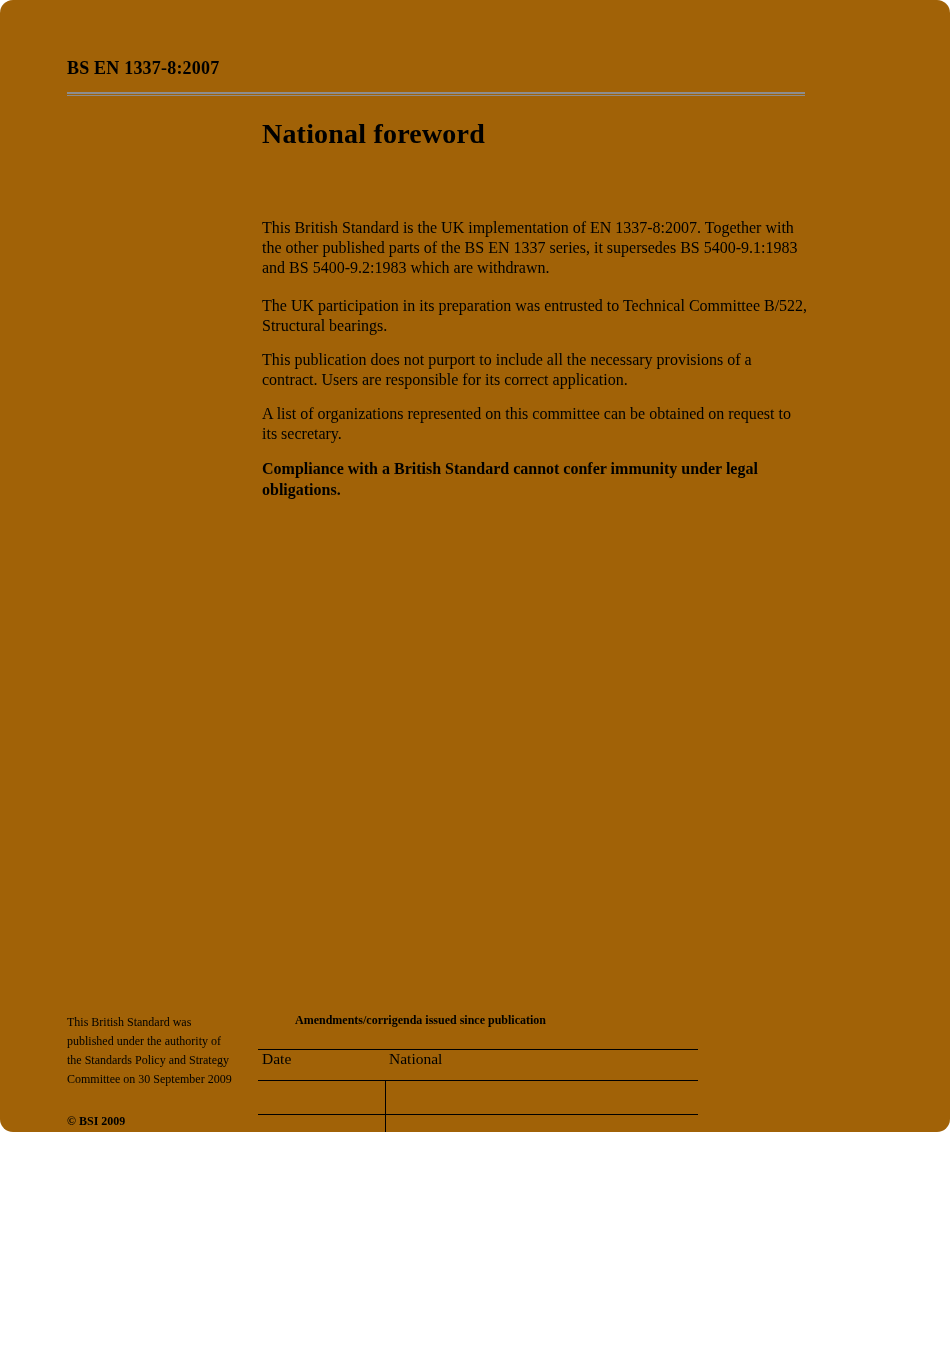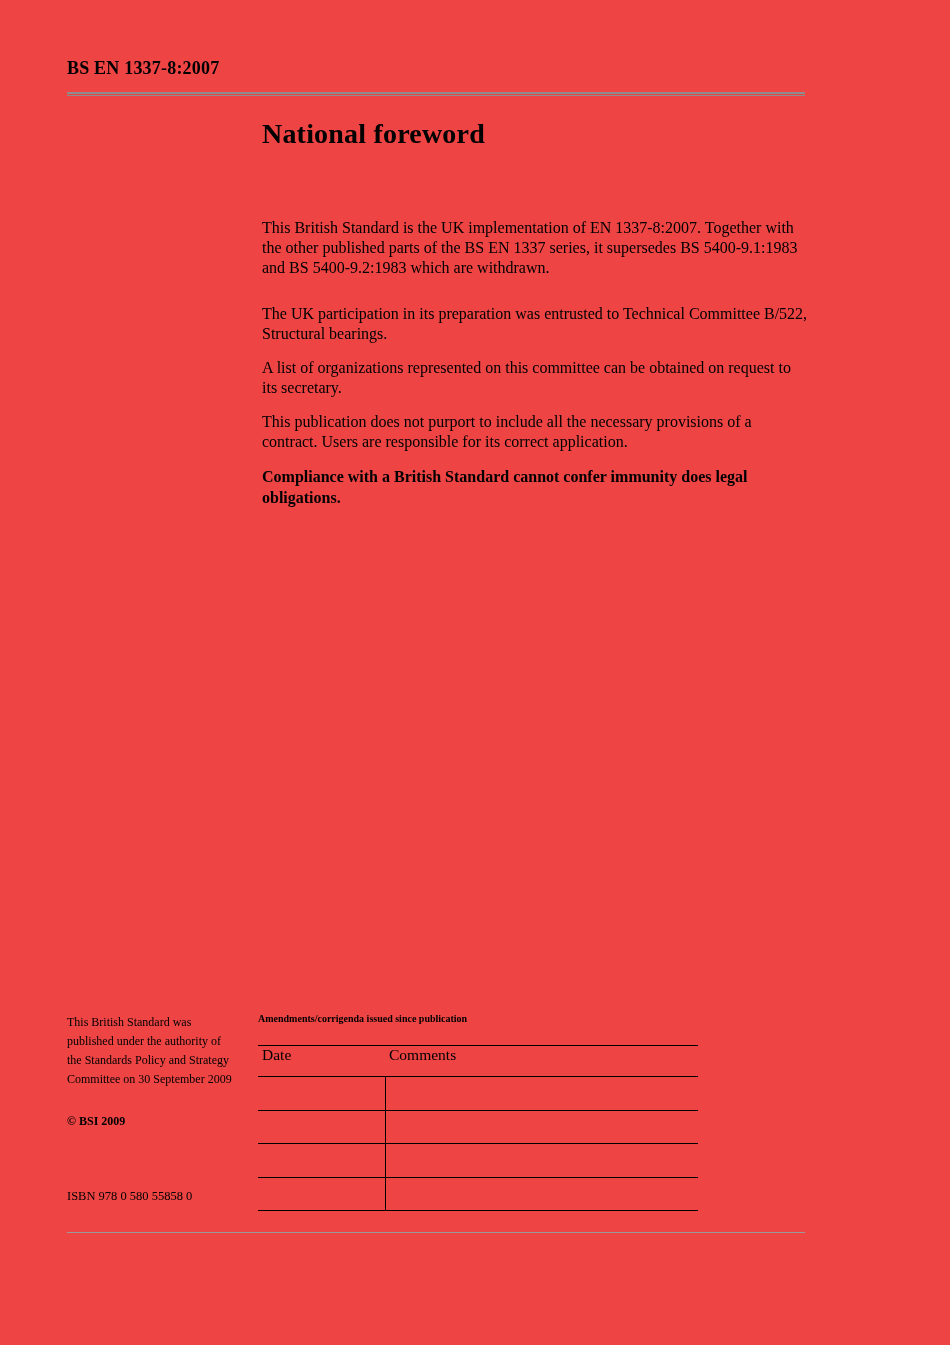--- a/index.html
+++ b/index.html
@@ -7,23 +7,24 @@
   body {
     font-family: "Liberation Serif", serif;
     color: #000000;
     width: 950px;
     height: 1345px;
     position: relative;
   }
   .page {
     position: relative;
     width: 950px;
-    height: 1345px;
-    background: #ef4444;
+    height: 1132px;
+    background: #a16207;
     overflow: hidden;
+    border-radius: 13px;
   }
 
   
   .doc-number {
     position: absolute;
     left: 67px;
     top: 58px;
     font-size: 18px;
     font-weight: bold;
     letter-spacing: 0.2px;
@@ -50,21 +51,21 @@
     font-weight: bold;
     letter-spacing: 0.2px;
     margin-bottom: 68px;
   }
   .para {
     font-size: 16px;
     line-height: 20px;
     margin-bottom: 14px;
   }
   .para.first {
-    margin-bottom: 26px;
+    margin-bottom: 18px;
   }
   .para.bold {
     font-weight: bold;
     line-height: 21px;
   }
 
   
   .footer-sidebar {
     position: absolute;
     left: 67px;
@@ -84,23 +85,24 @@
   }
 
   
   .amendments {
     position: absolute;
     left: 258px;
     top: 1013px;
     width: 440px;
   }
   .amendments-heading {
-    font-size: 10px;
+    font-size: 12px;
     font-weight: bold;
     margin-bottom: 21px;
+    margin-left: 37px;
   }
   .amend-table {
     width: 440px;
     border-top: 1.5px solid #000;
   }
   .amend-table-header {
     display: flex;
     height: 31px;
     border-bottom: 1px solid #000;
     font-size: 15.5px;
@@ -141,39 +143,39 @@
   <div class="doc-number">BS EN 1337-8:2007</div>
   <div class="double-rule"></div>
 
   <div class="main-col">
     <div class="page-title">National foreword</div>
 
     <p class="para first">This British Standard is the UK implementation of EN 1337-8:2007. Together with the other published parts of the BS EN 1337 series, it supersedes BS 5400-9.1:1983 and BS 5400-9.2:1983 which are withdrawn.</p>
 
     <p class="para">The UK participation in its preparation was entrusted to Technical Committee B/522, Structural bearings.</p>
 
+    <p class="para">This publication does not purport to include all the necessary provisions of a contract. Users are responsible for its correct application.</p>
+
     <p class="para">A list of organizations represented on this committee can be obtained on request to its secretary.</p>
 
-    <p class="para">This publication does not purport to include all the necessary provisions of a contract. Users are responsible for its correct application.</p>
-
-    <p class="para bold">Compliance with a British Standard cannot confer immunity does legal obligations.</p>
+    <p class="para bold">Compliance with a British Standard cannot confer immunity under legal obligations.</p>
   </div>
 
   <div class="footer-sidebar">
     <div class="pub-note">This British Standard was published under the authority of the Standards Policy and Strategy Committee on 30 September 2009</div>
     <div class="copyright">© BSI 2009</div>
     <div class="isbn">ISBN 978 0 580 55858 0</div>
   </div>
 
   <div class="amendments">
     <div class="amendments-heading">Amendments/corrigenda issued since publication</div>
     <div class="amend-table">
       <div class="amend-table-header">
         <div class="col-date-header">Date</div>
-        <div class="col-comments-header">Comments</div>
+        <div class="col-comments-header">National</div>
       </div>
       <div class="amend-table-body">
         <div class="amend-vline"></div>
         <div class="amend-row"></div>
         <div class="amend-row"></div>
         <div class="amend-row"></div>
         <div class="amend-row"></div>
       </div>
     </div>
   </div>

